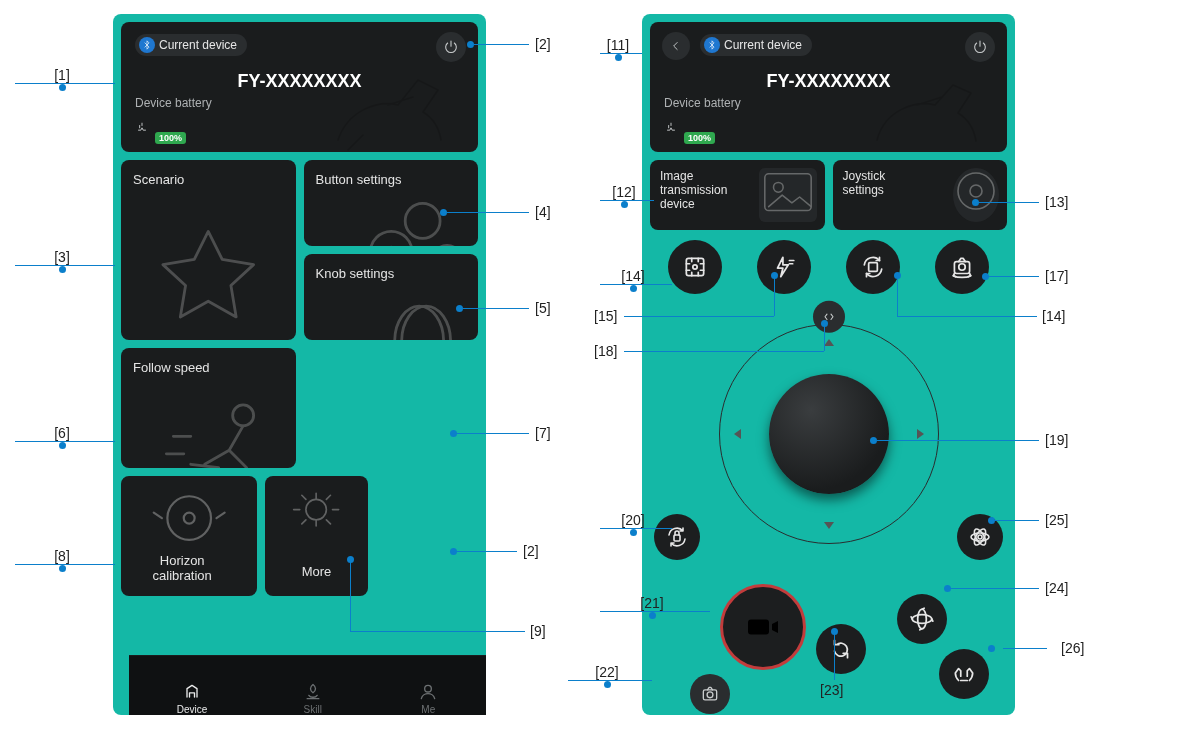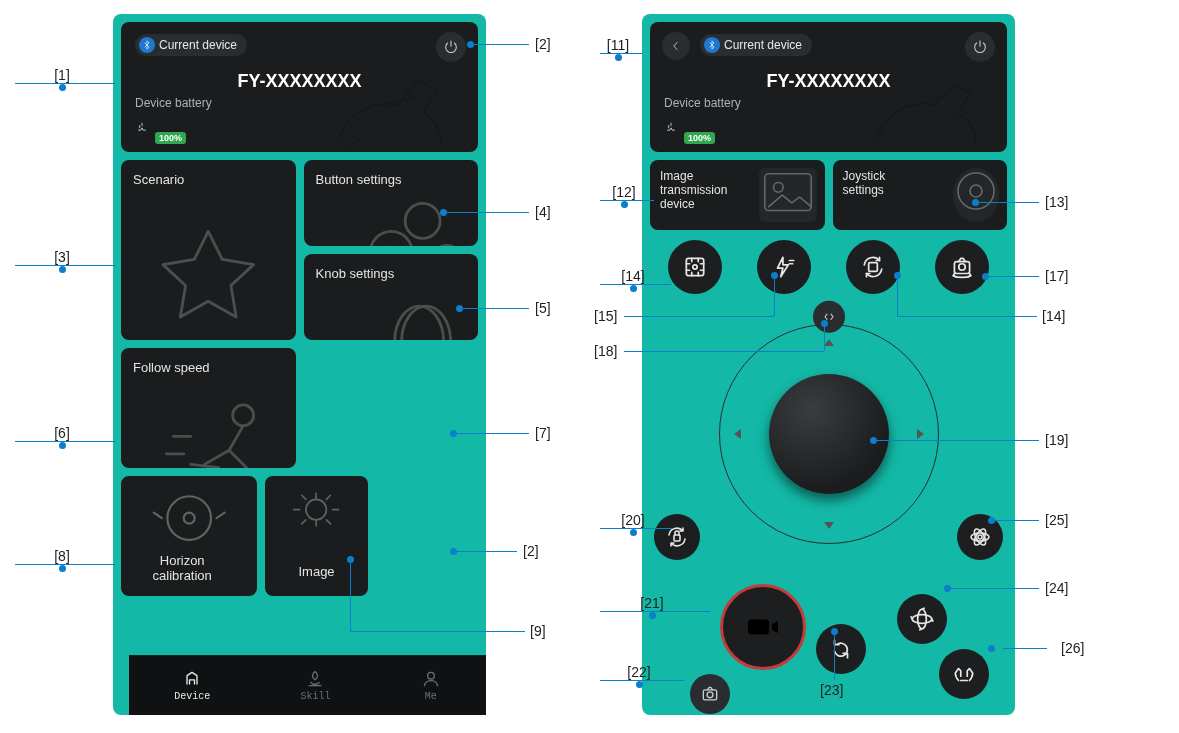--- a/index.html
+++ b/index.html
@@ -82,24 +82,23 @@
     overflow:hidden;
     color:#e4e4e4;
   }
   .tile .t-title { font-size:13px; line-height:1.2; }
   .tile .t-art { position:absolute; right:0px; bottom:0px; width:100%; height:70%; opacity:.25; }
 
   
   .bottom-nav {
     position:absolute; left:16px; right:0; bottom:0;
     height:60px;
-    display:flex; justify-content:space-around; align-items:center;
+    display:flex; justify-content:space-around; align-items:flex-end;
     background:#0f1112;
     border-top:1px solid #1a1c1d;
-    font-family:Liberation Mono, monospace;
   }
   .nav-item { display:flex; flex-direction:column; align-items:center; gap:2px; color:#6d7173; font-size:10px; }
   .nav-item.active { color:#e9eaea; }
   .nav-ico { width:20px; height:20px; }
 
   
   .tiles2 {
     margin-top:8px;
     display:grid;
     grid-template-columns:1fr 1fr;
@@ -301,21 +300,21 @@
         </div>
         <div class="t-title" style="position:absolute;bottom:12px;left:10px;right:24px;text-align:center">Horizon calibration</div>
       </div>
       <div class="tile">
         <div class="t-art" style="top:8px;height:50%;opacity:.35">
           <svg viewBox="0 0 100 50">
               <circle cx="50" cy="25" r="10"></circle>
               <path d="M50 9v6M50 35v6M34 25h-6M72 25h-6M40 15l-4-4M60 35l4 4M60 15l4-4M40 35l-4 4"></path>
             </svg>
         </div>
-        <div class="t-title" style="position:absolute;bottom:16px;left:10px;right:10px;text-align:center">Image</div>
+        <div class="t-title" style="position:absolute;bottom:16px;left:10px;right:10px;text-align:center">More</div>
       </div>
     </div>
 
     <div class="bottom-nav">
       <div class="nav-item active">
         <span class="nav-ico">
           <svg viewBox="0 0 24 24">
               <path d="M6 18V8l6-4 6 4v10M9 18v-5h6v5"></path>
             </svg>
         </span>
@@ -576,21 +575,21 @@
   <div class="callout l" style="left:594px; top:512px;">
     <span class="num">[20]</span>
     <div class="line" style="width:72px; margin:0 0 0 6px;"></div>
       <div class="dot"></div>
   </div>
   <div class="callout l" style="left:594px; top:595px;">
     <span class="num">[21]</span>
     <div class="line" style="width:110px; margin:0 0 0 6px;"></div>
       <div class="dot"></div>
   </div>
-  <div class="callout l" style="left:594px; top:664px;justify-content:space-between;">
+  <div class="callout l" style="left:562px; top:664px;justify-content:space-between;">
     <span class="num">[22]</span>
     <div class="line" style="width:84px; margin:0 0 0 6px;"></div>
       <div class="dot"></div>
   </div>
 
   <div class="callout r" style="left:972px; top:194px;">
     <div class="dot"></div>
       <div class="line" style="width:60px; margin:0 6px 0 0;"></div>
     <span class="num">[13]</span>
   </div>

